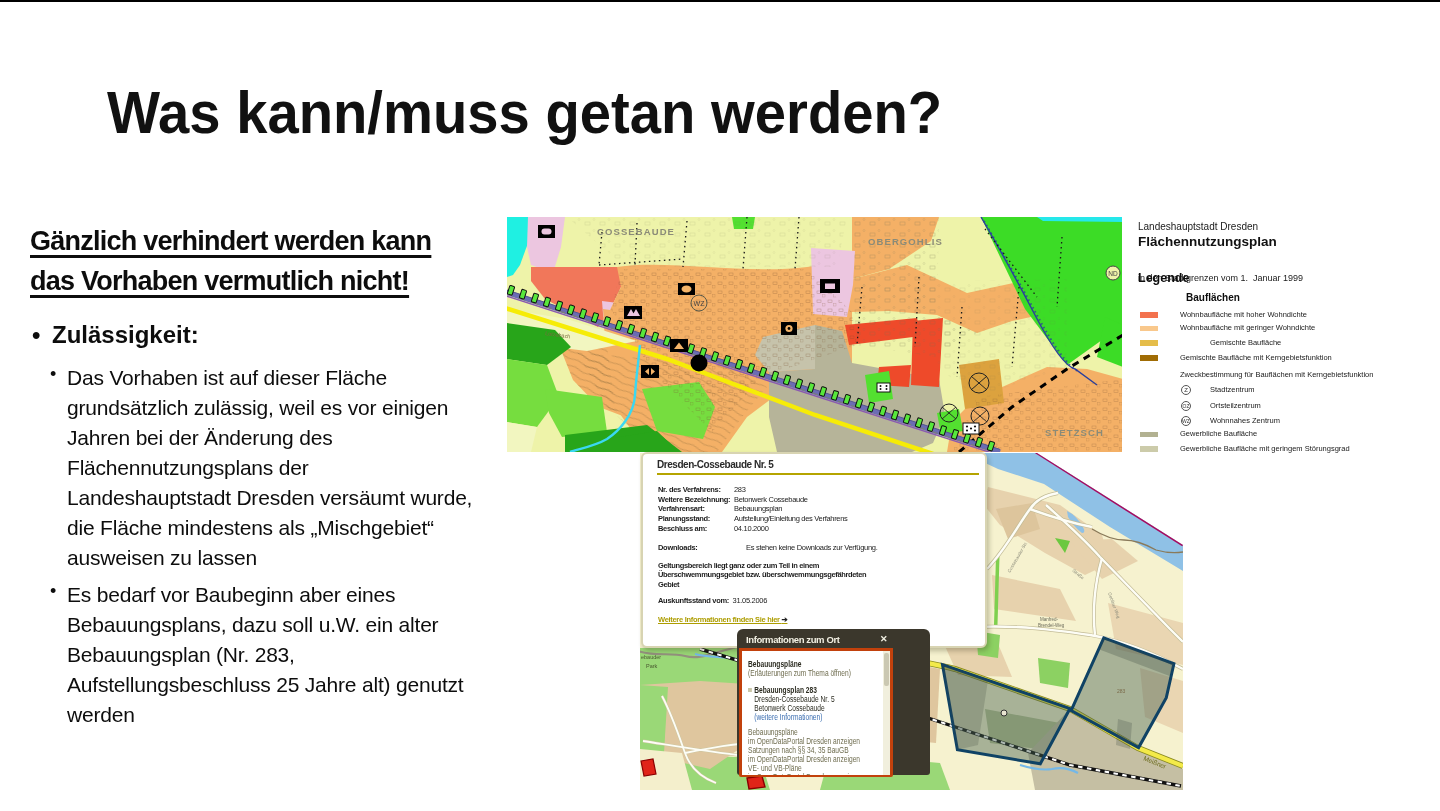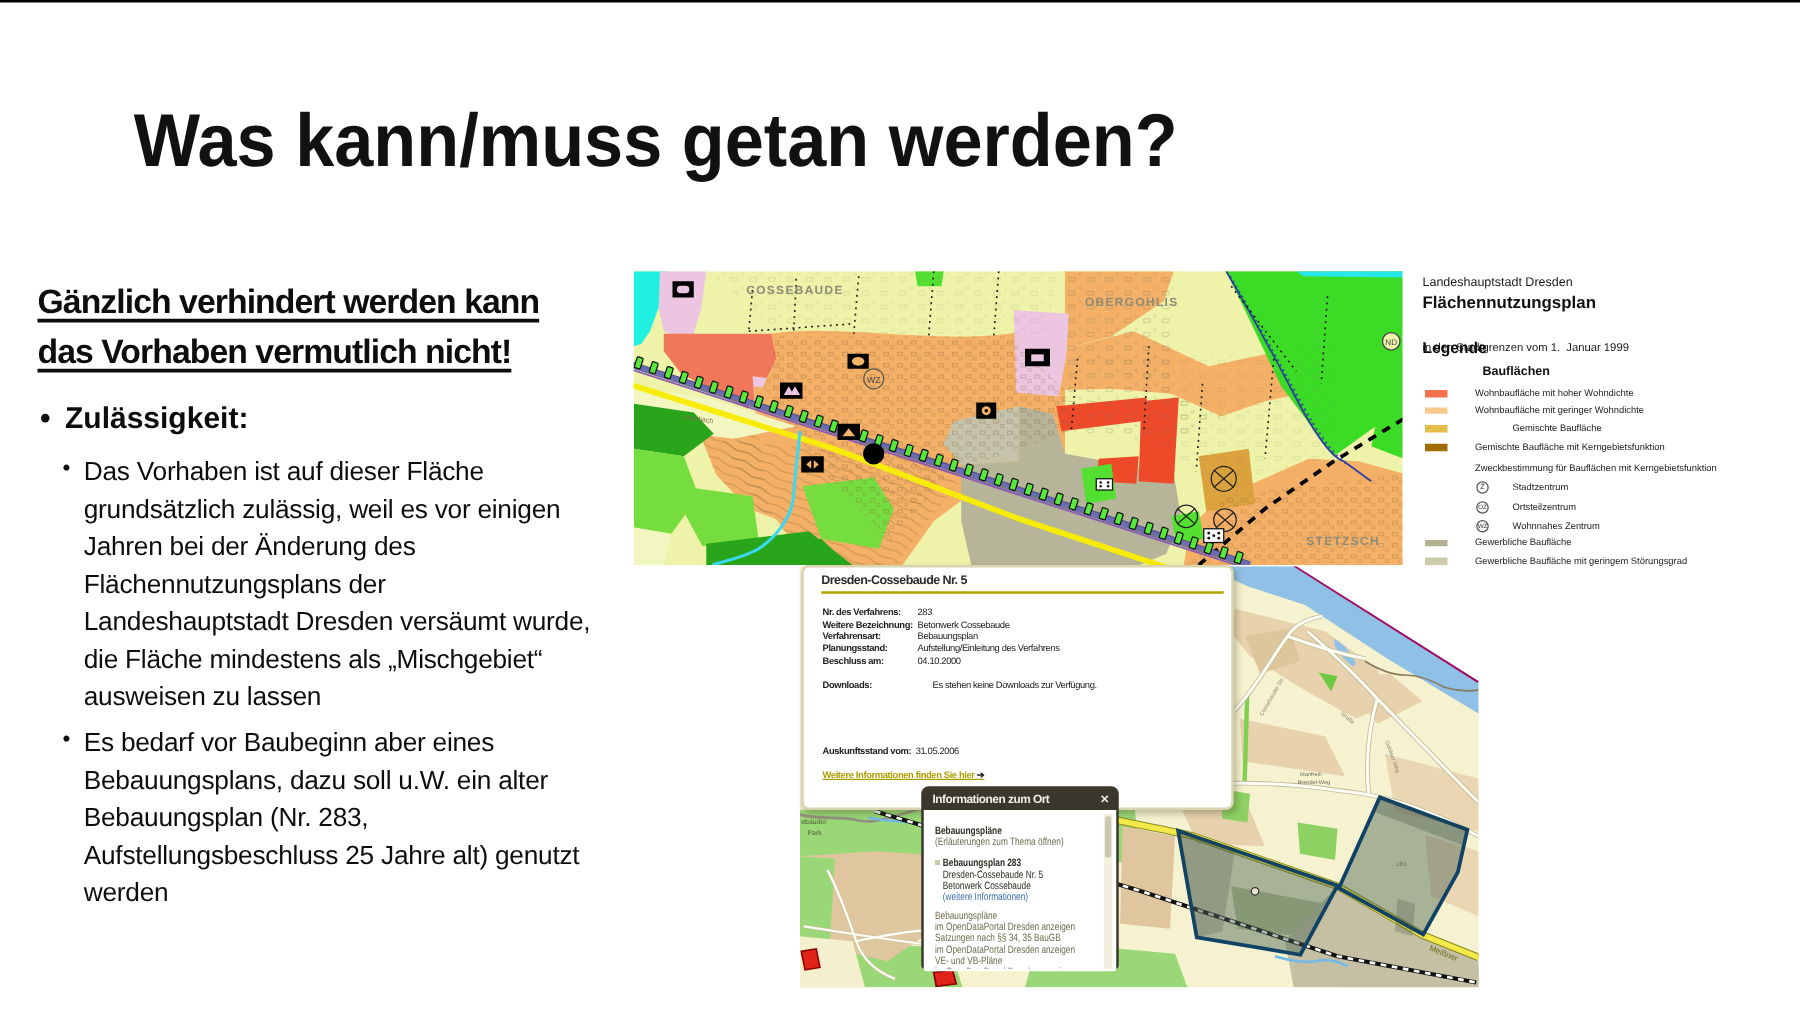--- a/index.html
+++ b/index.html
@@ -425,33 +425,34 @@
 
   <div class="abs" style="left:15px;top:31px;font-size:7.5px;letter-spacing:-0.3px;line-height:9.7px;color:#1c1c1c;width:330px;">
     <div style="position:relative;"><b>Nr. des Verfahrens:</b><span style="position:absolute;left:76px;">283</span></div>
     <div style="position:relative;"><b>Weitere Bezeichnung:</b><span style="position:absolute;left:76px;">Betonwerk Cossebaude</span></div>
     <div style="position:relative;"><b>Verfahrensart:</b><span style="position:absolute;left:76px;">Bebauungsplan</span></div>
     <div style="position:relative;"><b>Planungsstand:</b><span style="position:absolute;left:76px;">Aufstellung/Einleitung des Verfahrens</span></div>
     <div style="position:relative;"><b>Beschluss am:</b><span style="position:absolute;left:76px;">04.10.2000</span></div>
   </div>
   <div class="abs" style="left:15px;top:89px;font-size:7.5px;letter-spacing:-0.3px;color:#1c1c1c;"><b>Downloads:</b><span style="position:absolute;left:76px;width:250px;padding-left:12px;">Es stehen keine Downloads zur Verfügung.</span></div>
 
+  <div class="abs" style="left:15px;top:107px;font-size:7.5px;letter-spacing:-0.35px;line-height:9.3px;font-weight:700;color:#1c1c1c;width:310px;">Geltungsbereich liegt ganz oder zum Teil in einem<br>Überschwemmungsgebiet bzw. überschwemmungsgefährdeten<br>Gebiet</div>
 
   <div class="abs" style="left:15px;top:142px;font-size:7.5px;letter-spacing:-0.3px;color:#1c1c1c;"><b>Auskunftsstand vom:</b>&nbsp; 31.05.2006</div>
 
   <div class="abs" style="left:15px;top:161px;font-size:7.5px;letter-spacing:-0.3px;font-weight:700;color:#ad9d00;text-decoration:underline;">Weitere Informationen finden Sie hier <span style="color:#222;text-decoration:none;">➔</span></div>
 </div>
 
-<div class="abs" style="left:737px;top:629px;width:158px;height:146px;background:#3b372c;border-radius:6px 6px 3px 3px;font-family:'Liberation Sans',sans-serif;">
+<div class="abs" style="left:737px;top:629px;width:158px;height:146px;background:#3b372c;border-radius:6px 6px 3px 3px;font-family:'Liberation Sans',sans-serif;padding-left:35px;">
 
   <div class="abs" style="left:9px;top:4.5px;font-size:9.5px;font-weight:700;color:#f3f1e4;letter-spacing:-0.4px;">Informationen zum Ort</div>
 
   <div class="abs" style="left:143px;top:4.5px;font-size:9px;font-weight:700;color:#f3f1e4;">✕</div>
 
-  <div class="abs" style="left:2px;top:19px;width:154px;height:129px;background:#ffffff;border-radius:0 0 2px 2px;">
+  <div class="abs" style="left:2px;top:19px;width:154px;height:129px;background:#c2410c;border-radius:0 0 2px 2px;">
 
     <div class="abs" style="left:3px;top:3px;width:148px;height:124px;background:#fff;overflow:hidden;">
 
       <div class="abs" style="left:141px;top:0;width:7px;height:124px;background:#f1efdd;"></div>
       <div class="abs" style="left:142px;top:2px;width:5px;height:33px;background:#cbc8b2;border-radius:2px;"></div>
 
       <div class="abs" style="left:6px;top:9px;font-size:8.5px;line-height:9.1px;color:#6e6c4e;width:174px;transform:scaleX(0.78);transform-origin:0 0;">
         <div style="font-weight:700;color:#2b2b20;">Bebauungspläne</div>
         <div>(Erläuterungen zum Thema öffnen)</div>
         <div style="height:8px;"></div>

